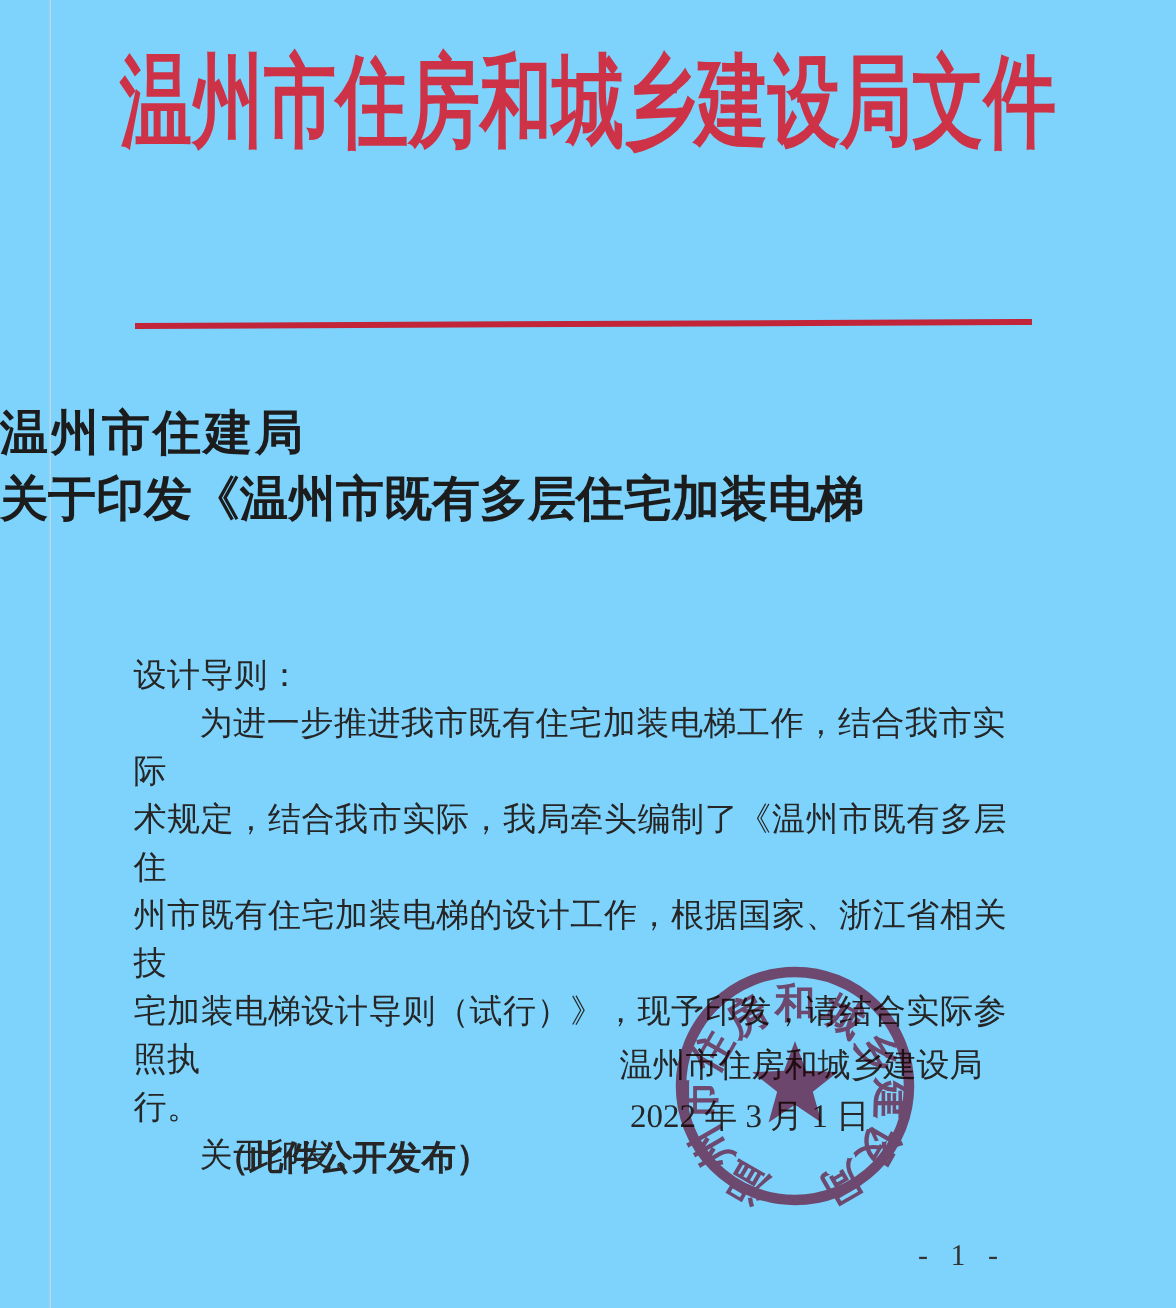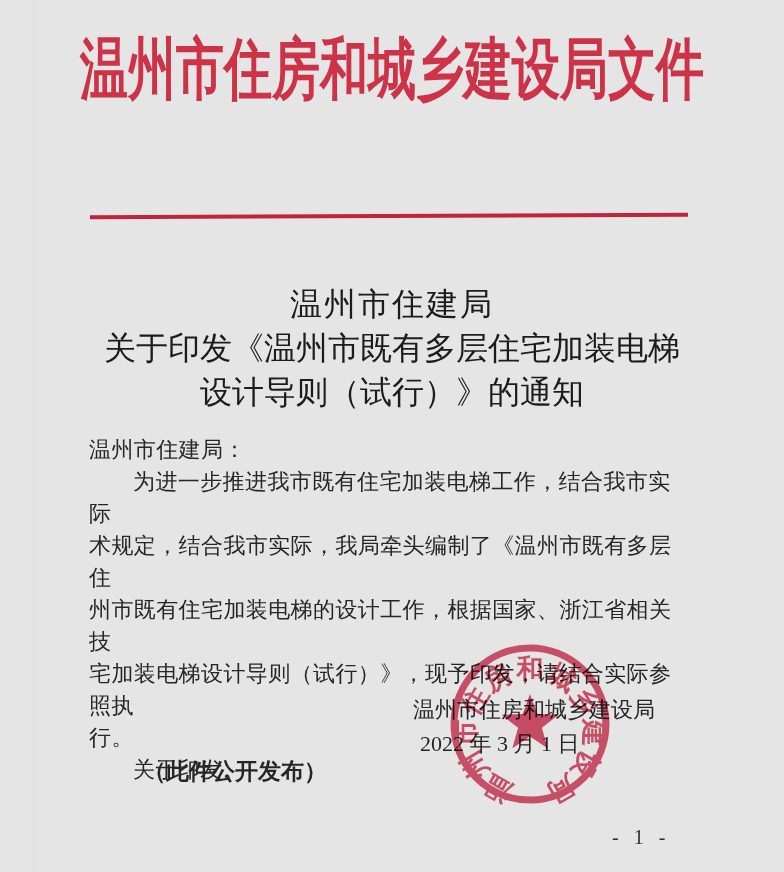--- a/index.html
+++ b/index.html
@@ -1,19 +1,19 @@
 <!DOCTYPE html>
 <html style="--header_red: #cd3247; --rule_red: #c2243a; --seal_red: #dc4a64; --ink: #262626;"><head>
 <meta charset="utf-8">
 <style>
   html,body{margin:0;padding:0;background:#ffffff;}
   .page{
     position:relative;
     width:784px;height:872px;
-    background:#e5e5e5;
+    background:#7dd3fc;
     font-family:"Liberation Serif","DejaVu Serif",serif;
     color:#2b2b2b;
     overflow:hidden;
   }
   .scan-edge{
     position:absolute;left:33px;top:0;width:1px;height:100%;
     background:#d9d9d9;opacity:.65;
   }
   .banner{
     position:absolute;top:36px;left:0;width:100%;
@@ -28,22 +28,22 @@
     text-align:center;font-size:22px;color:#1f1f1f;
     letter-spacing:1px;
   }
   .red-rule{
     position:absolute;top:214px;left:90px;width:598px;height:4px;
     background:var(--rule_red);
     transform:rotate(-0.25deg);
   }
   .doc-title{
     position:absolute;top:266px;left:0;width:100%;
-    text-align:center;font-weight:400;color:#1c1c1c;
-    font-size:32px;line-height:44px;margin-top:16px;
+    font-weight:700;color:#1c1c1c;
+    font-size:32px;line-height:44px;
   }
   .doc-title .t1{letter-spacing:2px;}
   .body-block{
     position:absolute;top:434px;left:89px;width:602px;
     font-size:22px;line-height:32px;color:#262626;
     letter-spacing:0.4px;
   }
   .indent{text-indent:44px;}
   .signature-name{
     position:absolute;top:695px;left:413px;
@@ -79,25 +79,24 @@
   <div class="scan-edge"></div>
 
   <div class="banner">温州市住房和城乡建设局文件</div>
 
 
   <div class="red-rule"></div>
 
   <div class="doc-title">
     <div class="t1">温州市住建局</div>
     <div class="t2">关于印发《温州市既有多层住宅加装电梯</div>
-    <div class="t3">设计导则（试行）》的通知</div>
   </div>
 
   <div class="body-block">
-    <div>温州市住建局：</div>
+    <div>设计导则：</div>
     <div class="indent">为进一步推进我市既有住宅加装电梯工作，结合我市实际</div>
     <div>术规定，结合我市实际，我局牵头编制了《温州市既有多层住</div>
     <div>州市既有住宅加装电梯的设计工作，根据国家、浙江省相关技</div>
     <div>宅加装电梯设计导则（试行）》，现予印发，请结合实际参照执</div>
     <div>行。</div>
     <div class="indent">关于印发。</div>
   </div>
 
   <div class="signature-name">温州市住房和城乡建设局</div>
   <div class="signature-date">2022 年 3 月 1 日</div>

